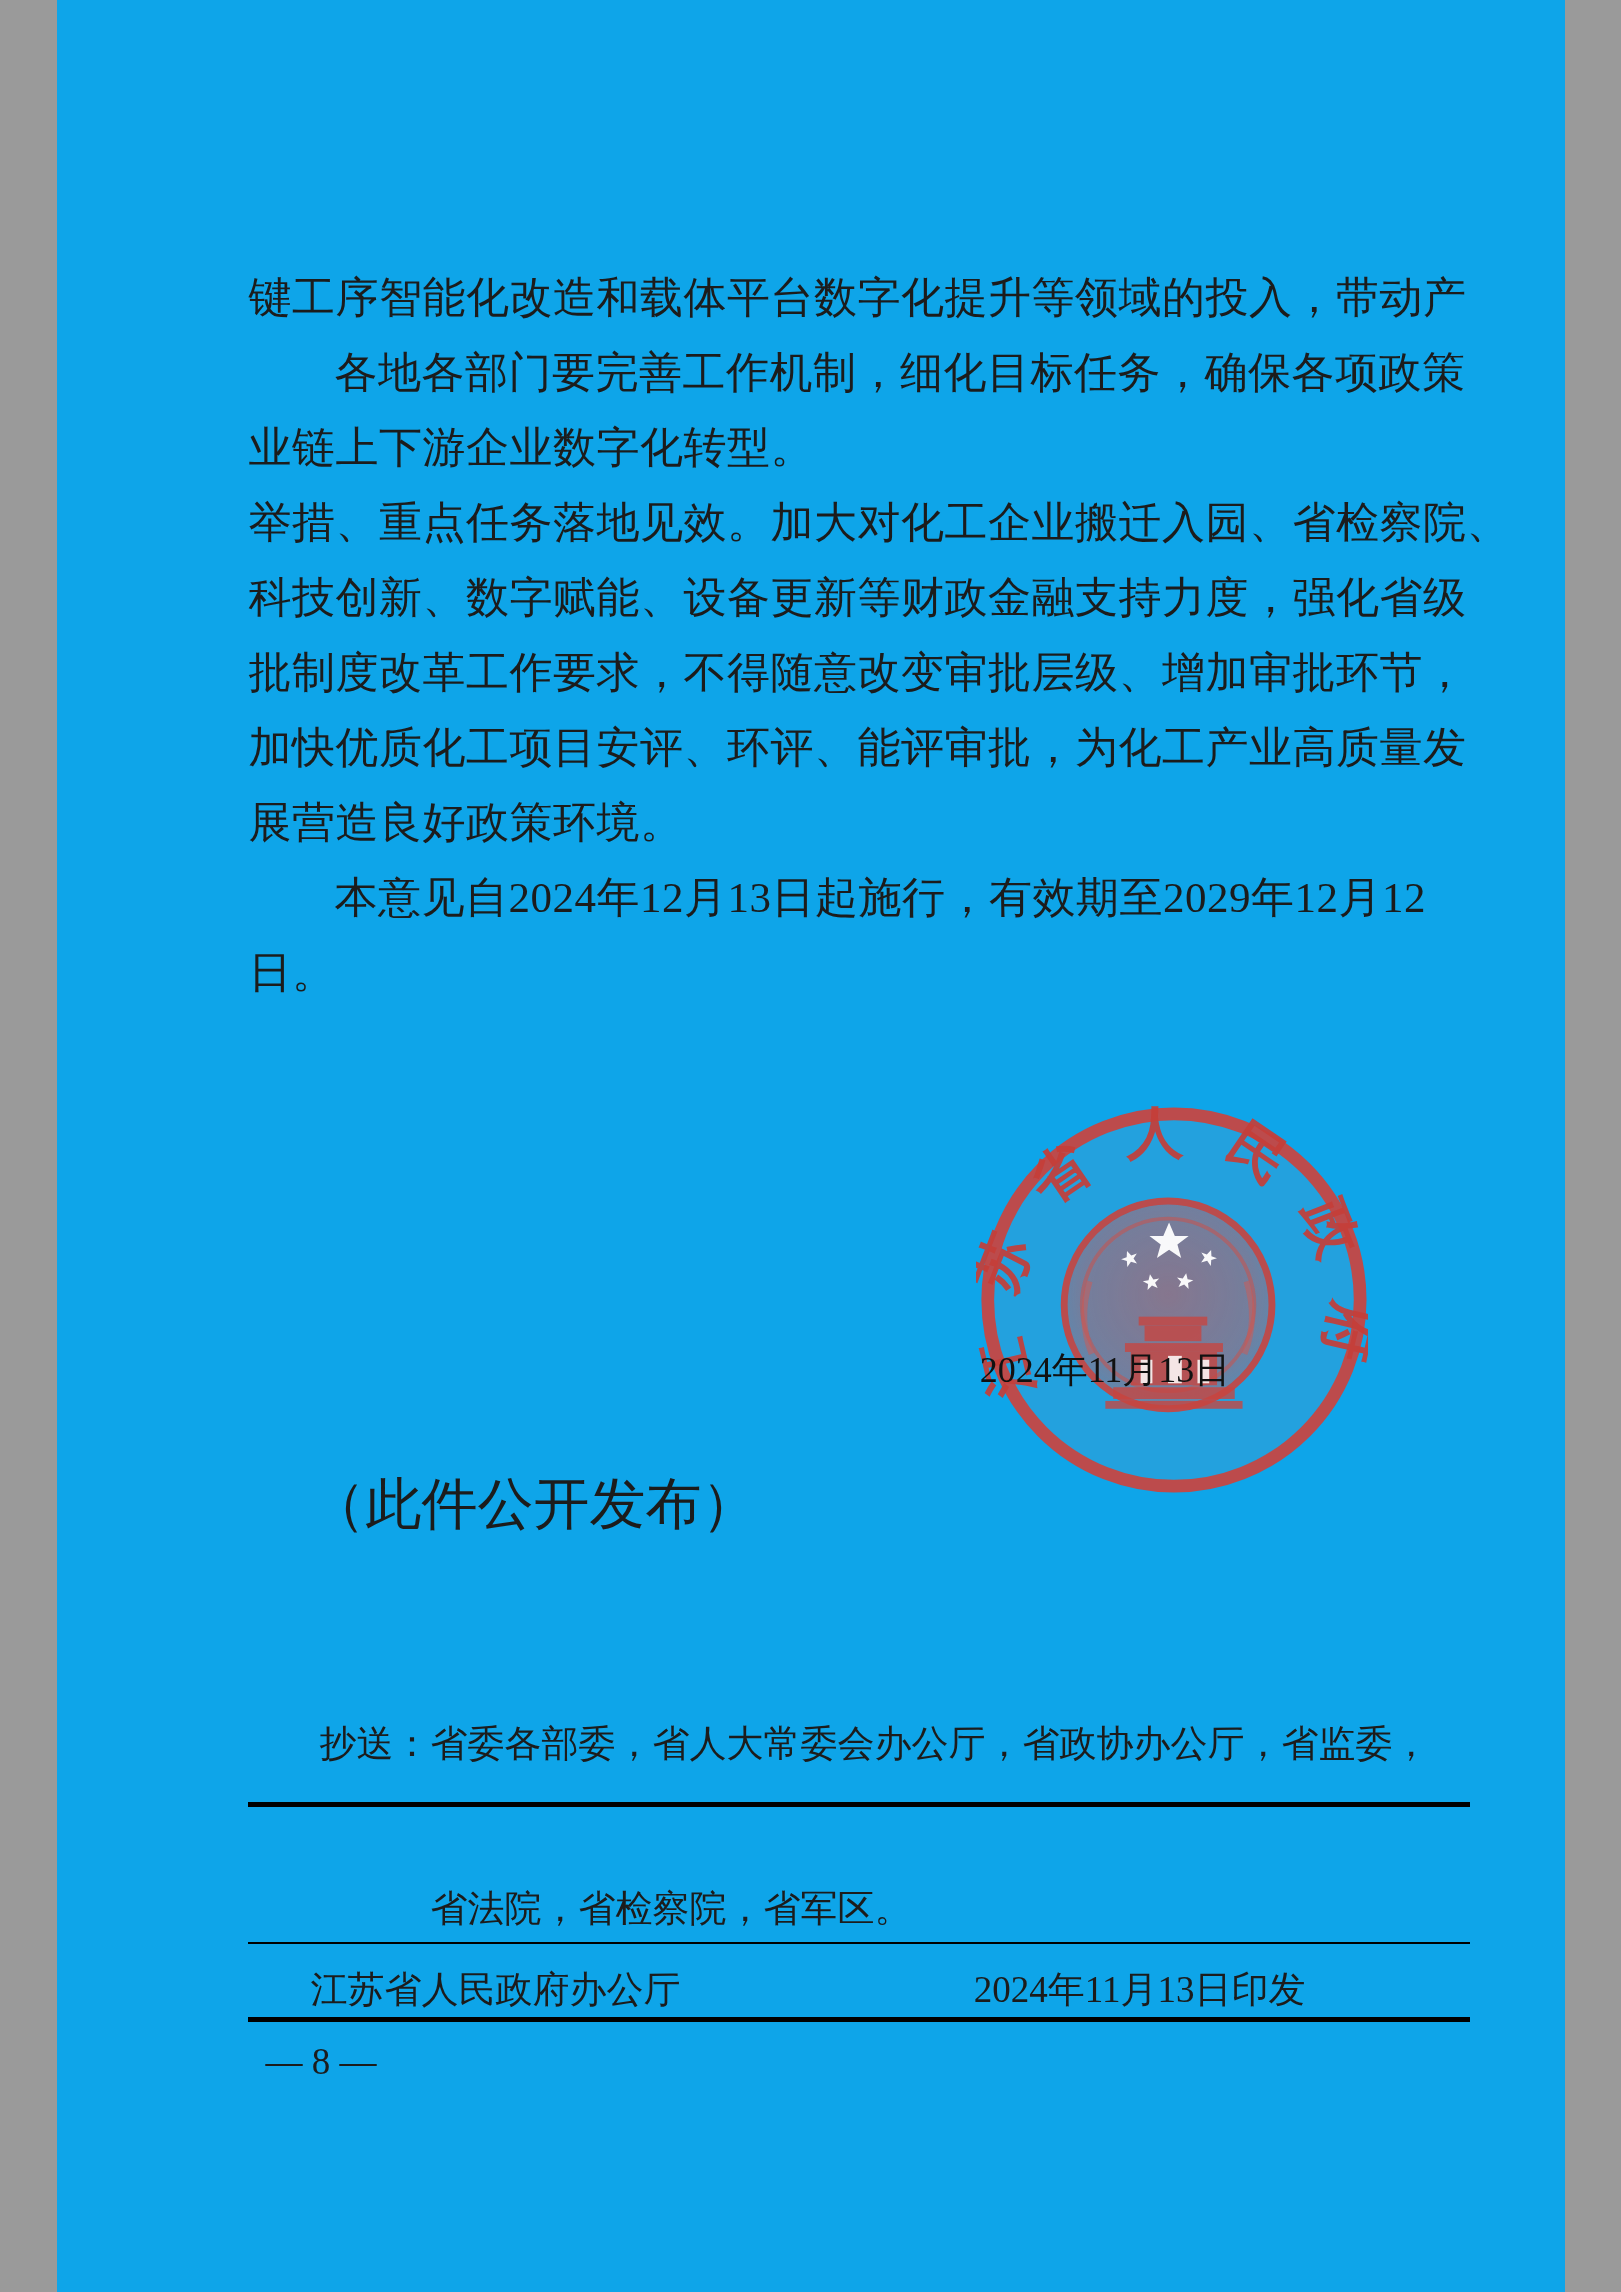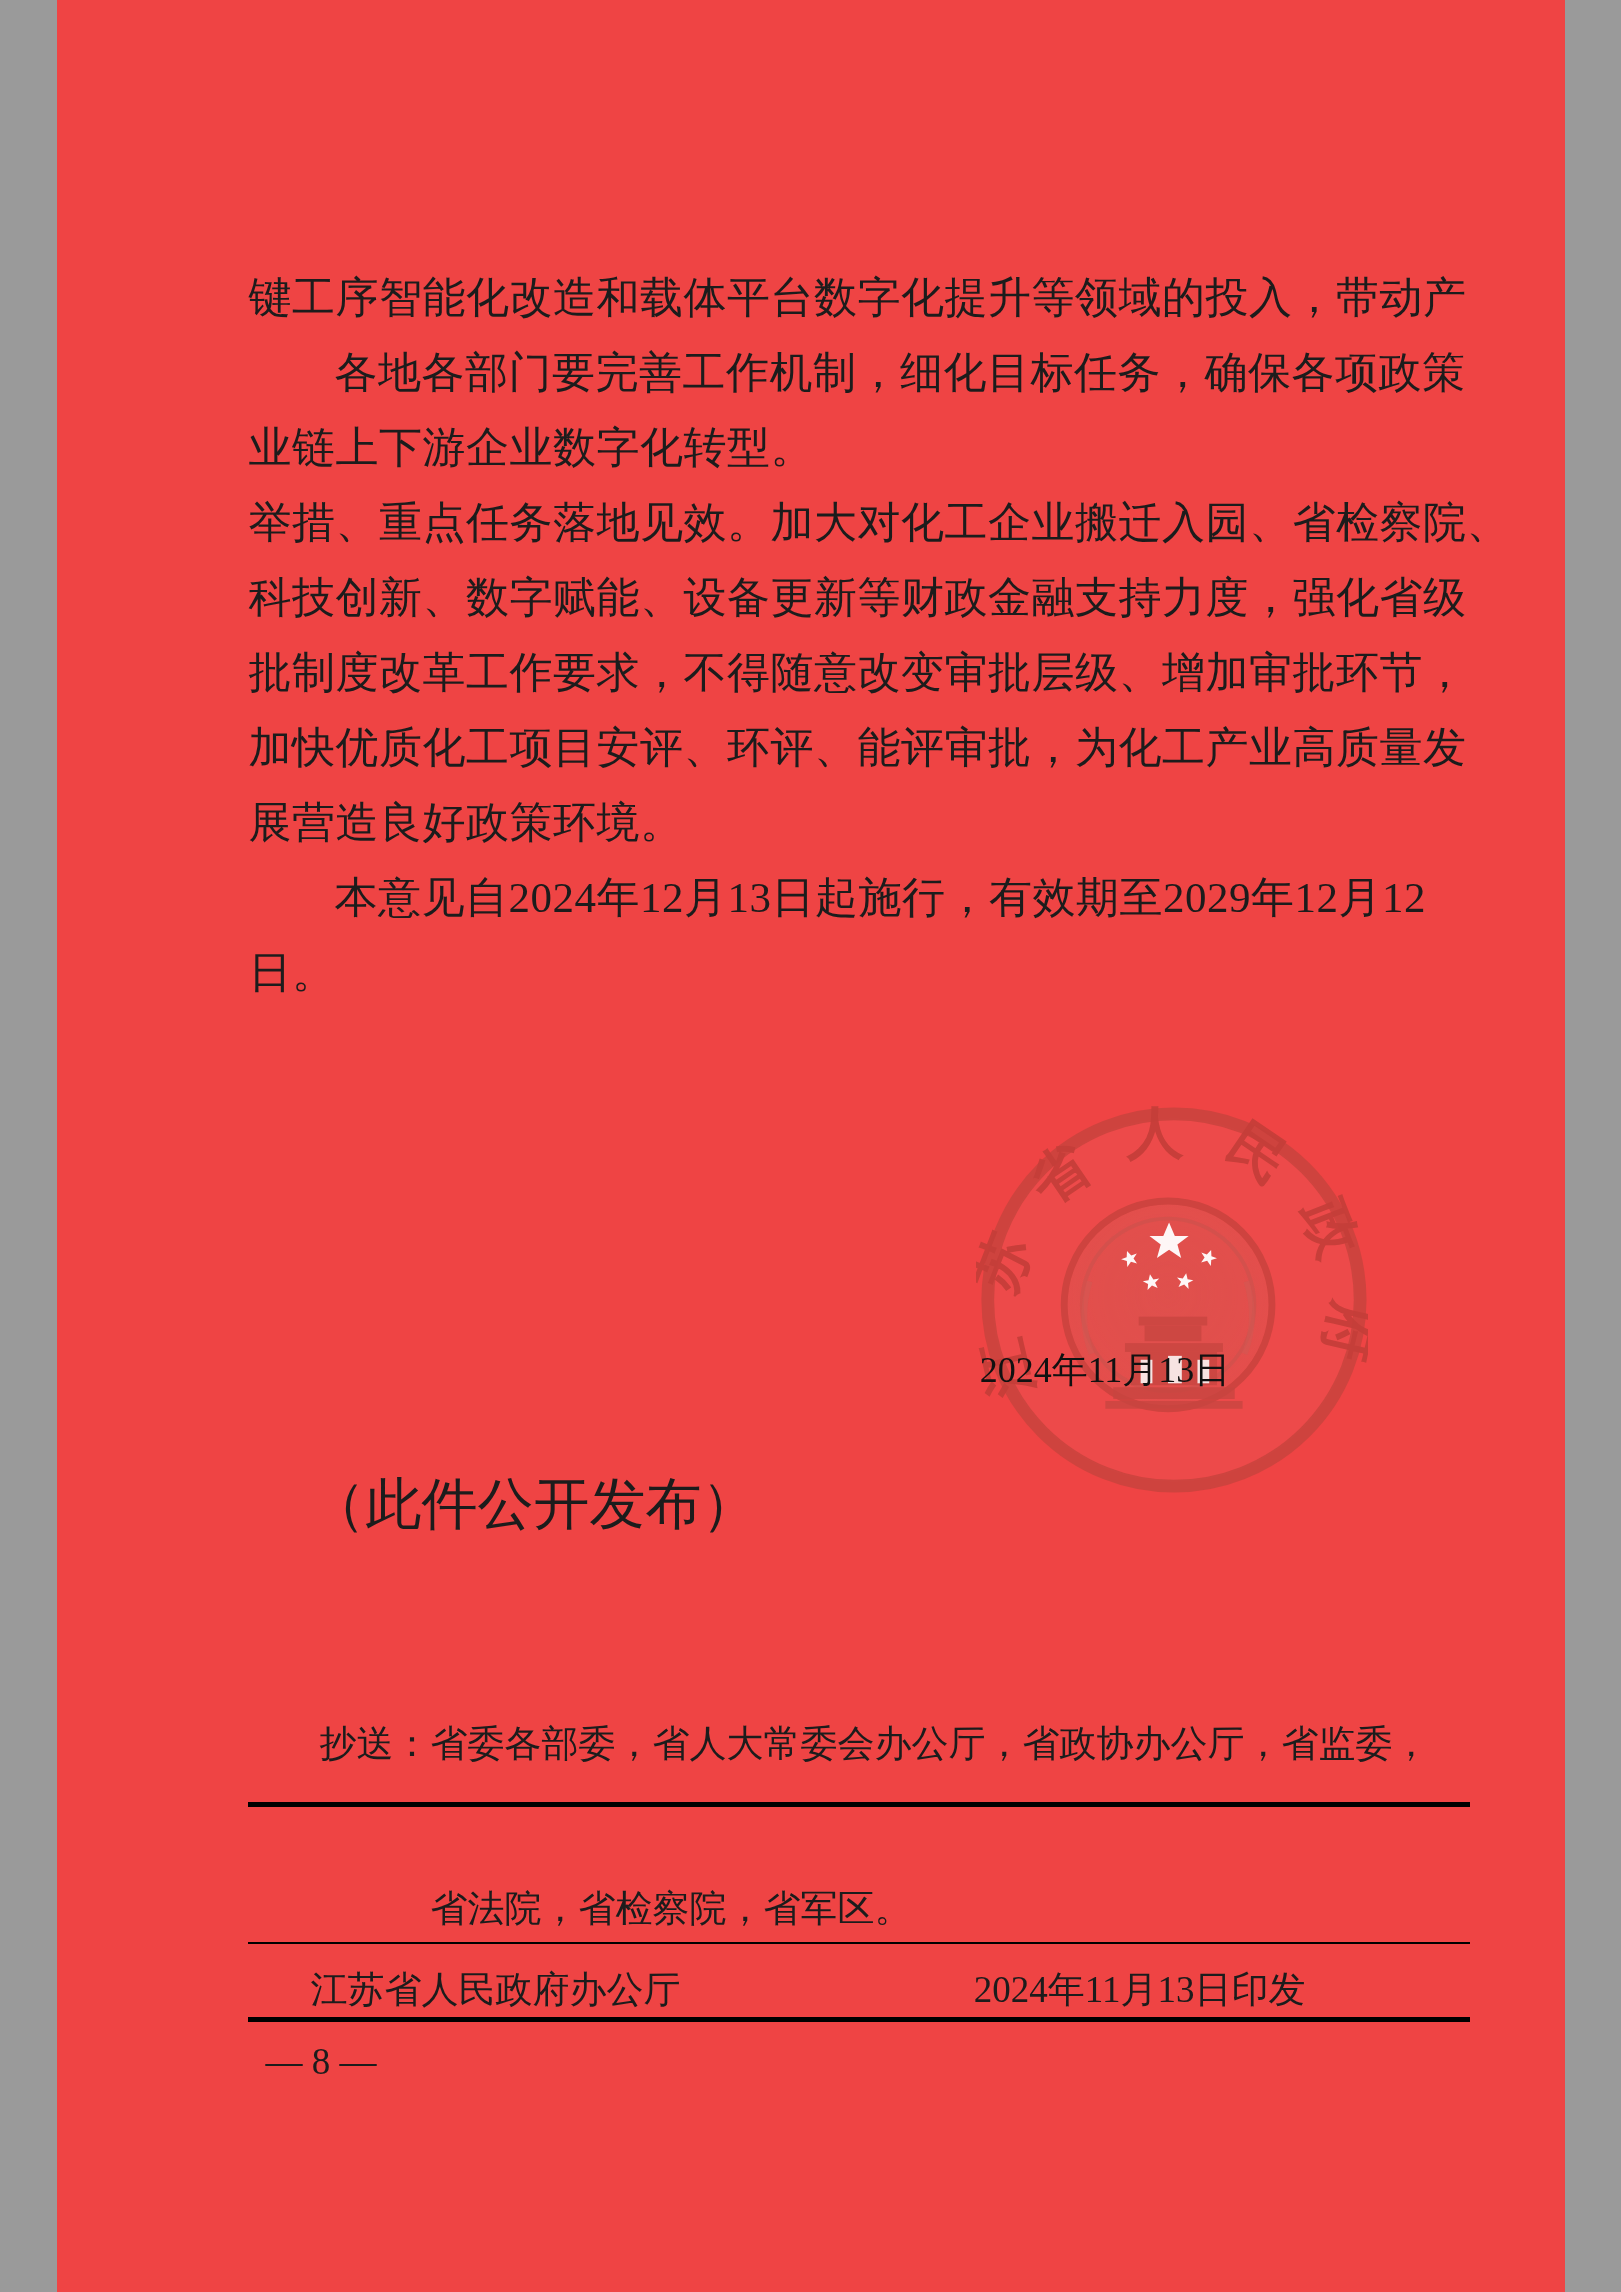--- a/index.html
+++ b/index.html
@@ -1,20 +1,20 @@
 <!DOCTYPE html>
 <html><head>
 <meta charset="utf-8">
 <style>
   html,body{margin:0;padding:0;background:#9a9a9a;}
   .page{
     position:relative;
     width:1508px;height:2293px;
     margin:0 auto;
-    background:#ef4444;
+    background:#0ea5e9;
     overflow:hidden;
     font-family:"Liberation Serif","DejaVu Serif",serif;
     color:#1c1c1c;
   }
   
   .body-text{
     position:absolute;
     left:192px;top:260px;width:1219px;
     font-size:43px;line-height:75px;
     letter-spacing:0.5px;

